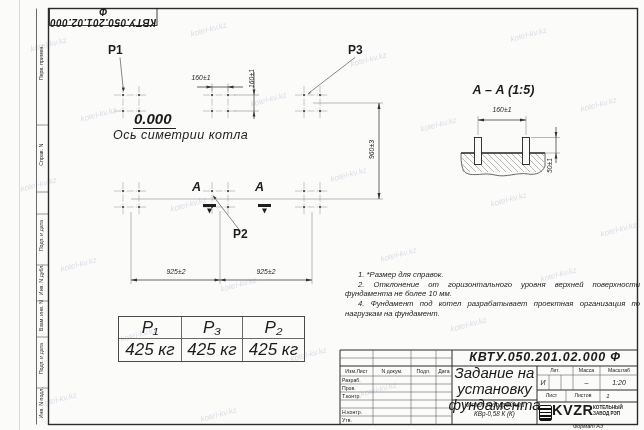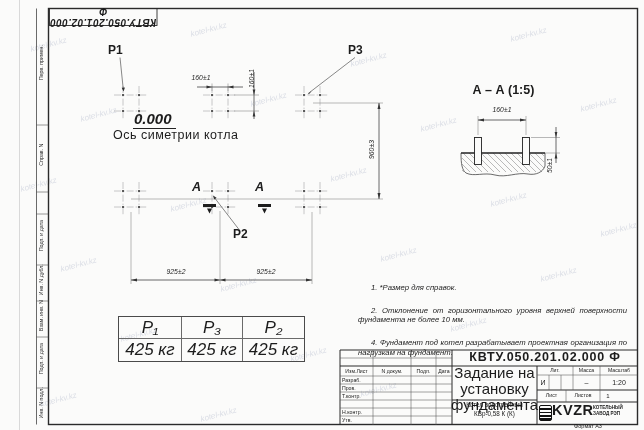--- a/index.html
+++ b/index.html
@@ -1,32 +1,32 @@
 <!DOCTYPE html>
 <html><head>
 <meta charset="utf-8">
 <style>
   html,body{margin:0;padding:0;background:#888}
   .sheet{position:relative;width:644px;height:430px;background:#fbfbfa;overflow:hidden;
          font-family:"Liberation Sans",sans-serif;color:#1c1c1c}
   .lines{position:absolute;left:0;top:0}
   .t{position:absolute;white-space:nowrap;line-height:1}
-  .it{}
+  .it{font-style:italic}
   .ctr{text-align:center}
   .cell{position:absolute;display:flex;align-items:center;justify-content:center;text-align:center;line-height:1.08}
   .rot180{transform:rotate(180deg)}
   .rot90{transform:rotate(-90deg)}
   .mlabel{position:absolute;width:80px;text-align:center;font-size:5.3px;color:#2e2e2e;transform:rotate(-90deg);line-height:1}
   .wm{position:absolute;font-size:8px;font-style:italic;color:rgba(138,148,175,.28);
       transform:rotate(-15deg);pointer-events:none;white-space:nowrap}
   .level{position:absolute;left:133px;top:110px;font-size:15px;font-weight:bold;font-style:italic;
          border-bottom:1.4px solid #222;padding:0 4px 1px 1px}
   .notes{position:absolute;left:345px;top:270px;width:295px;font-size:7.7px;font-style:italic;
          line-height:1.26;color:#222}
-  .notes p{margin:13px;text-indent:13px;text-align:justify}
+  .notes p{margin:0;text-indent:13px;text-align:justify}
   .ltable{position:absolute;left:118px;top:316px;display:grid;grid-template-columns:62px 61px 62px;
           grid-template-rows:21px 23px;border:1.1px solid #4a4a4a;font-style:italic;background:transparent}
   .ltable>div{border-left:1px solid #6a6a6a;border-top:1px solid #6a6a6a;display:flex;
           align-items:center;justify-content:center;font-size:17px}
   .ltable>div:nth-child(3n+1){border-left:none}
   .ltable>div:nth-child(-n+3){border-top:none}
   .dim{font-size:6.8px;font-style:italic;color:#1f1f1f}
   .plabel{font-size:12px;font-weight:600}
   .seclet{font-size:12.5px;font-style:italic;font-weight:bold}
   .tb{font-size:5.2px;color:#222}

